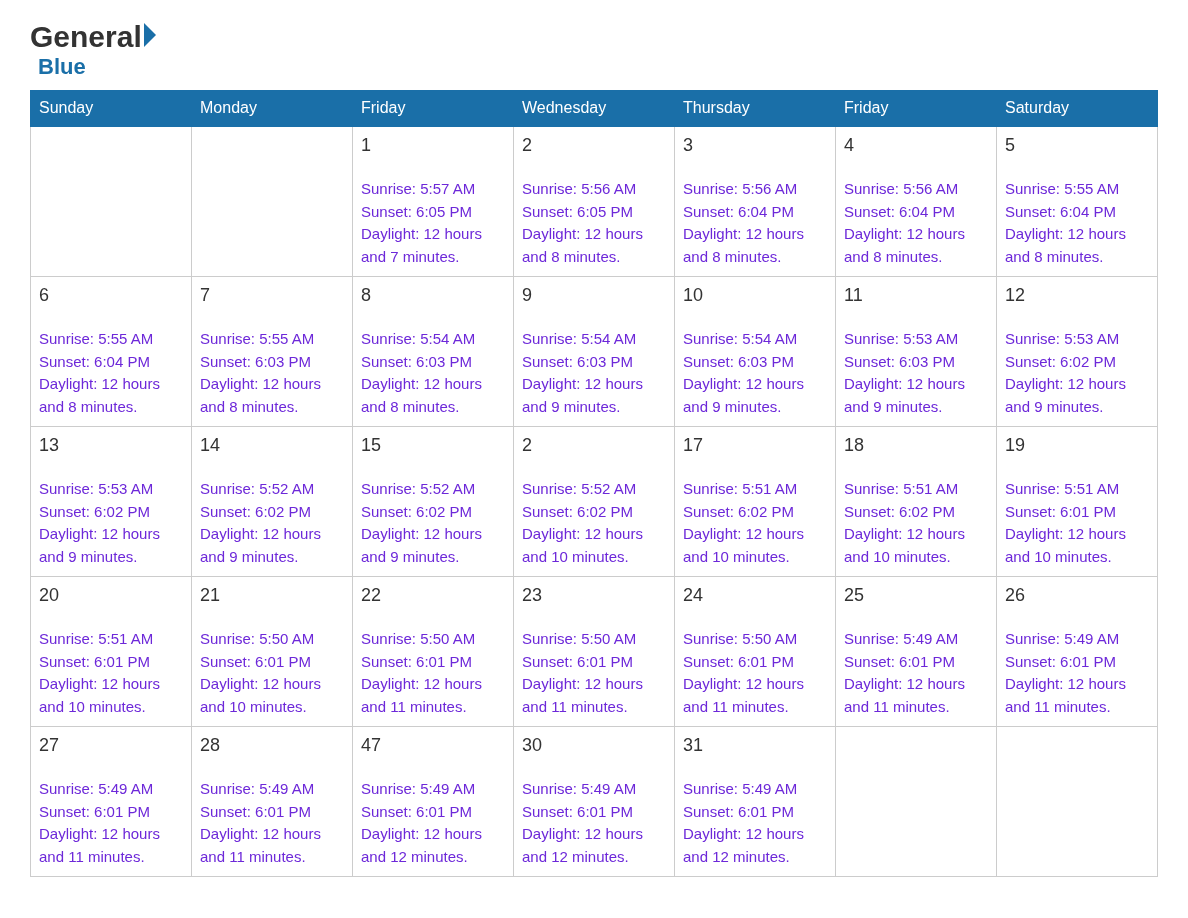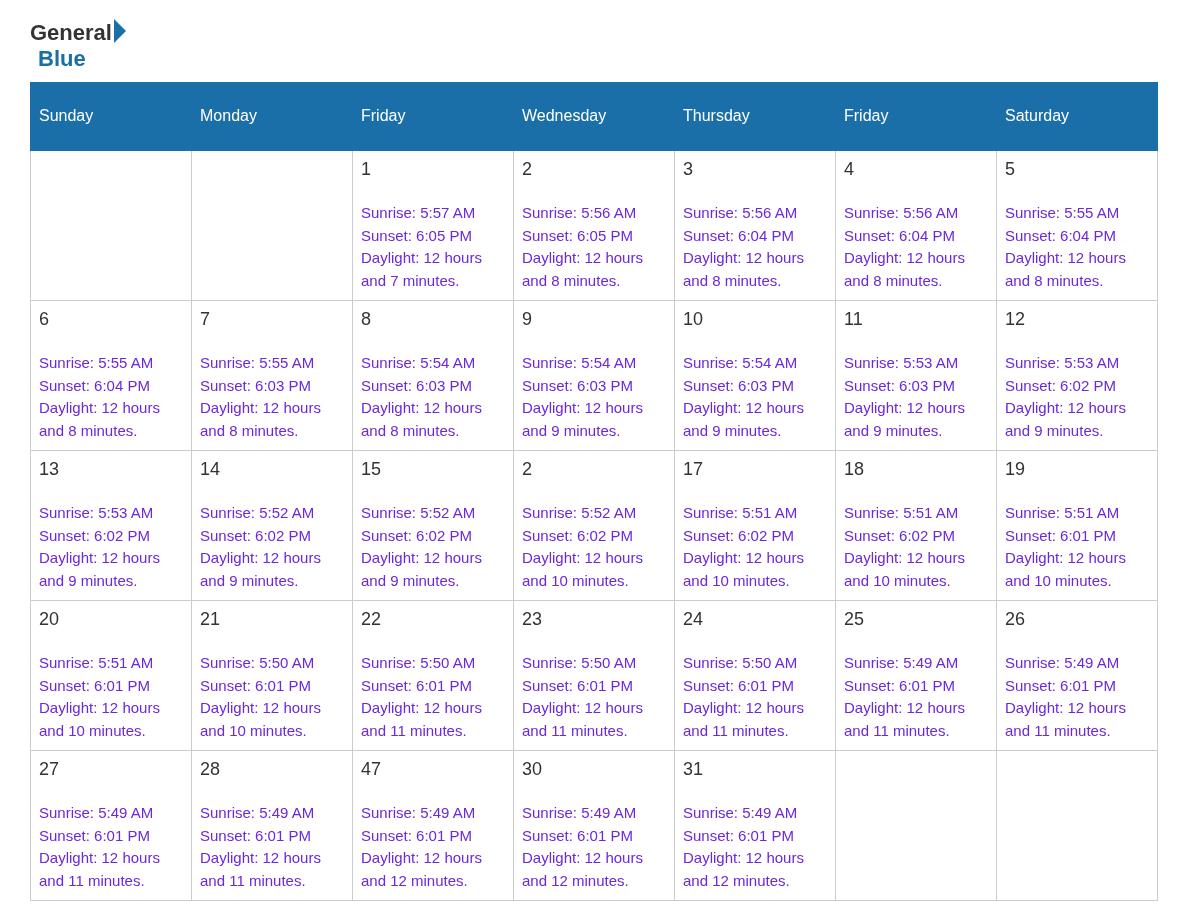--- a/index.html
+++ b/index.html
@@ -10,21 +10,21 @@
       min-height: 918px;
       padding: 20px 30px;
     }
     .header {
       display: flex;
       justify-content: space-between;
       align-items: flex-start;
       margin-bottom: 10px;
     }
     .logo-text-general {
-      font-size: 22px;
+      font-size: 30px;
       font-weight: bold;
       color: #333;
     }
     .logo-arrow {
       width: 0;
       height: 0;
       border-left: 12px solid #1a6fa8;
       border-top: 12px solid transparent;
       border-bottom: 12px solid transparent;
       margin-left: 2px;
@@ -59,21 +59,21 @@
       margin-top: 4px;
     }
     .calendar {
       width: 100%;
       border-collapse: collapse;
       margin-top: 10px;
     }
     .calendar th {
       background-color: #1a6fa8;
       color: #fff;
-      padding: 24px 8px;
+      padding: 8px 8px;
       text-align: left;
       font-size: 16px;
       font-weight: normal;
       border: 1px solid #1a6fa8;
     }
     .calendar td {
       border: 1px solid #ccc;
       vertical-align: top;
       padding: 8px;
       width: calc(100% / 7);

